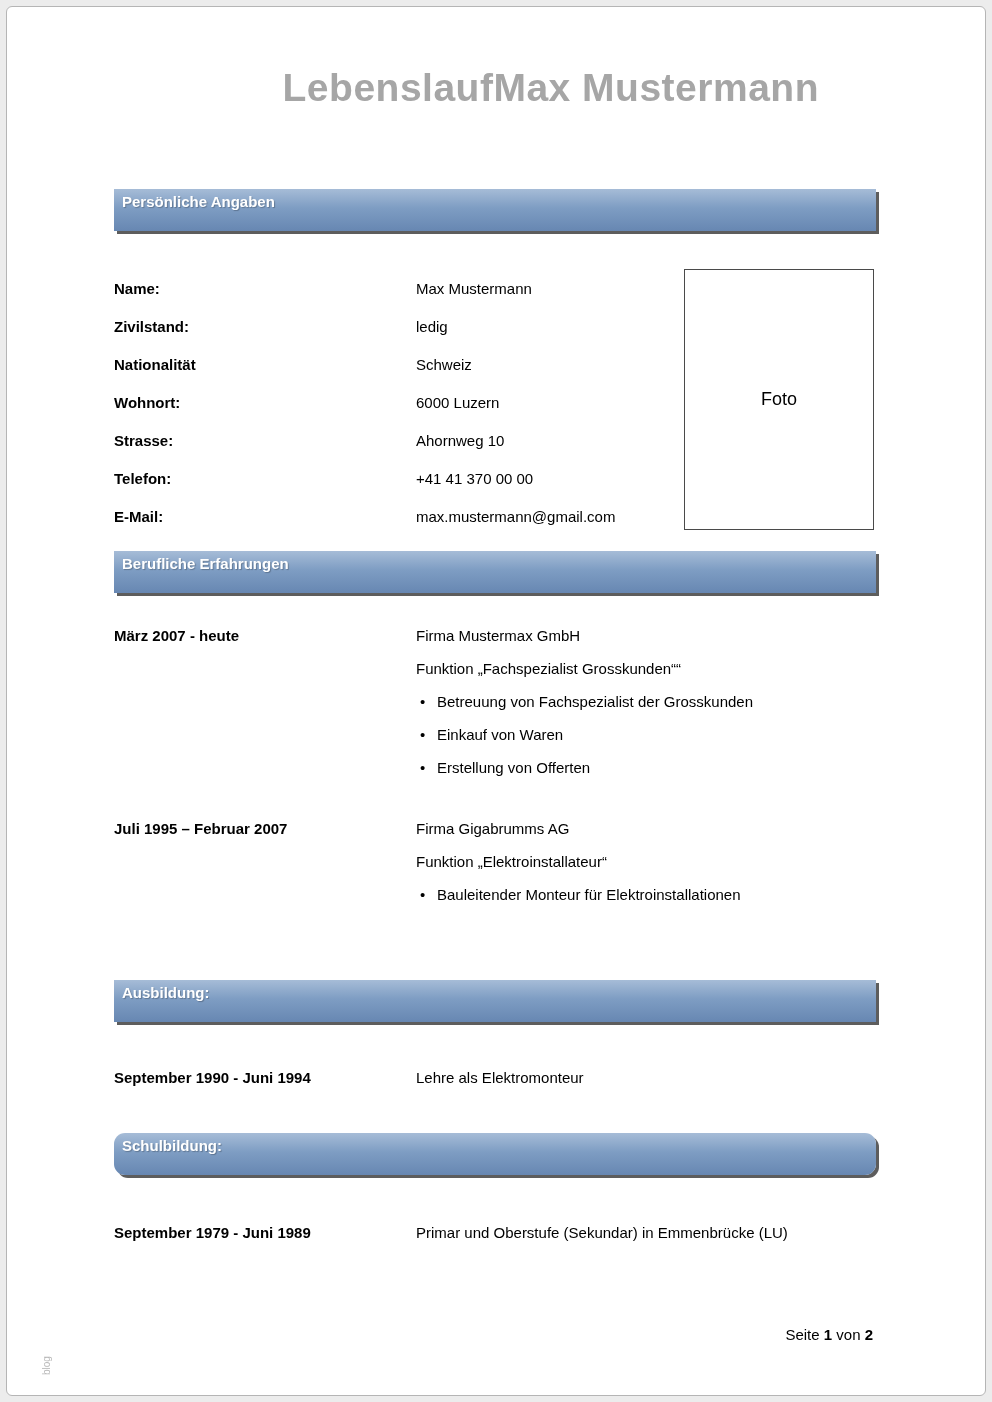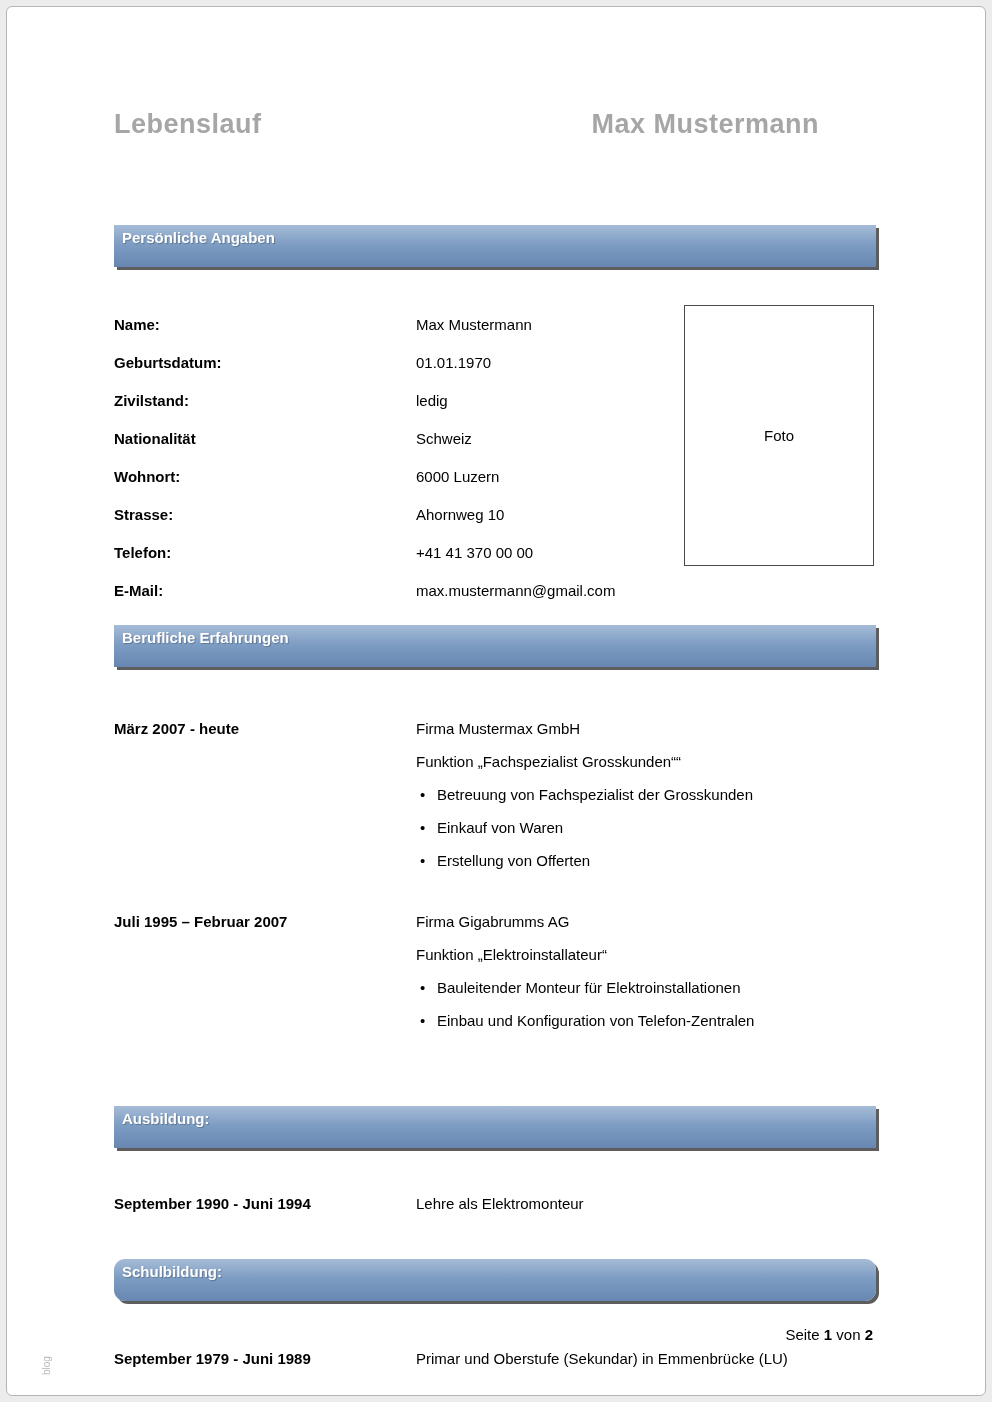--- a/index.html
+++ b/index.html
@@ -19,27 +19,27 @@
     left: 6px;
     top: 6px;
     width: 978px;
     height: 1388px;
     background: #ffffff;
     border: 1px solid #b5b5b5;
     border-radius: 6px;
     overflow: hidden;
   }
   .doc-header {
-    margin-top: 100px;
+    margin-top: 64px;
     padding-left: 107px;
     padding-right: 166px;
     display: flex;
-    justify-content: space-between;
+    justify-content: flex-end;
     align-items: baseline;
-    font-size: 27px;
+    font-size: 39px;
     font-weight: bold;
     color: #a6a6a6;
     line-height: 34px;
     letter-spacing: 0.5px;
   }
   .content {
     padding-left: 107px;
   }
   .section-bar {
     position: relative;
@@ -74,29 +74,29 @@
     position: absolute;
     left: 570px;
     top: -10px;
     width: 188px;
     height: 259px;
     border: 1px solid #4a4a4a;
     background: #ffffff;
     display: flex;
     align-items: center;
     justify-content: center;
-    font-size: 15px;
+    font-size: 18px;
     color: #000;
   }
   .bar-exp { margin-top: 25px; }
   .exp-entry {
     position: relative;
     font-size: 15px;
   }
-  .exp-entry.first { margin-top: 45px; }
+  .exp-entry.first { margin-top: 26px; }
   .exp-entry.second { margin-top: 28px; }
   .exp-date {
     position: absolute;
     left: 0;
     top: 0;
     font-weight: bold;
     line-height: 33px;
     white-space: nowrap;
   }
   .exp-right {
@@ -161,23 +161,20 @@
 
   <div class="content">
 
     <div class="section-bar bar-personal">
       <span>Persönliche Angaben</span>
     </div>
 
     <div class="personal">
       <div class="p-row">
         <span class="p-label">Name:</span><span class="p-value">Max Mustermann</span>
-      </div>
-      <div class="p-row">
-        <span class="p-label">Geburtsdatum:</span><span class="p-value">01.01.1970</span>
       </div>
       <div class="p-row">
         <span class="p-label">Zivilstand:</span><span class="p-value">ledig</span>
       </div>
       <div class="p-row">
         <span class="p-label">Nationalität</span><span class="p-value">Schweiz</span>
       </div>
       <div class="p-row">
         <span class="p-label">Wohnort:</span><span class="p-value">6000 Luzern</span>
       </div>
@@ -212,21 +209,20 @@
       </div>
     </div>
 
     <div class="exp-entry second">
       <div class="exp-date">Juli 1995 – Februar 2007</div>
       <div class="exp-right">
         <div>Firma Gigabrumms AG</div>
         <div>Funktion „Elektroinstallateur“</div>
         <ul class="exp-bullets">
           <li>Bauleitender Monteur für Elektroinstallationen</li>
-          <li>Einbau und Konfiguration von Telefon-Zentralen</li>
         </ul>
       </div>
     </div>
 
     <div class="section-bar bar-edu">
       <span>Ausbildung:</span>
     </div>
 
     <div class="simple-row edu-row">
       <span class="date">September 1990 - Juni 1994</span><span>Lehre als Elektromonteur</span>

